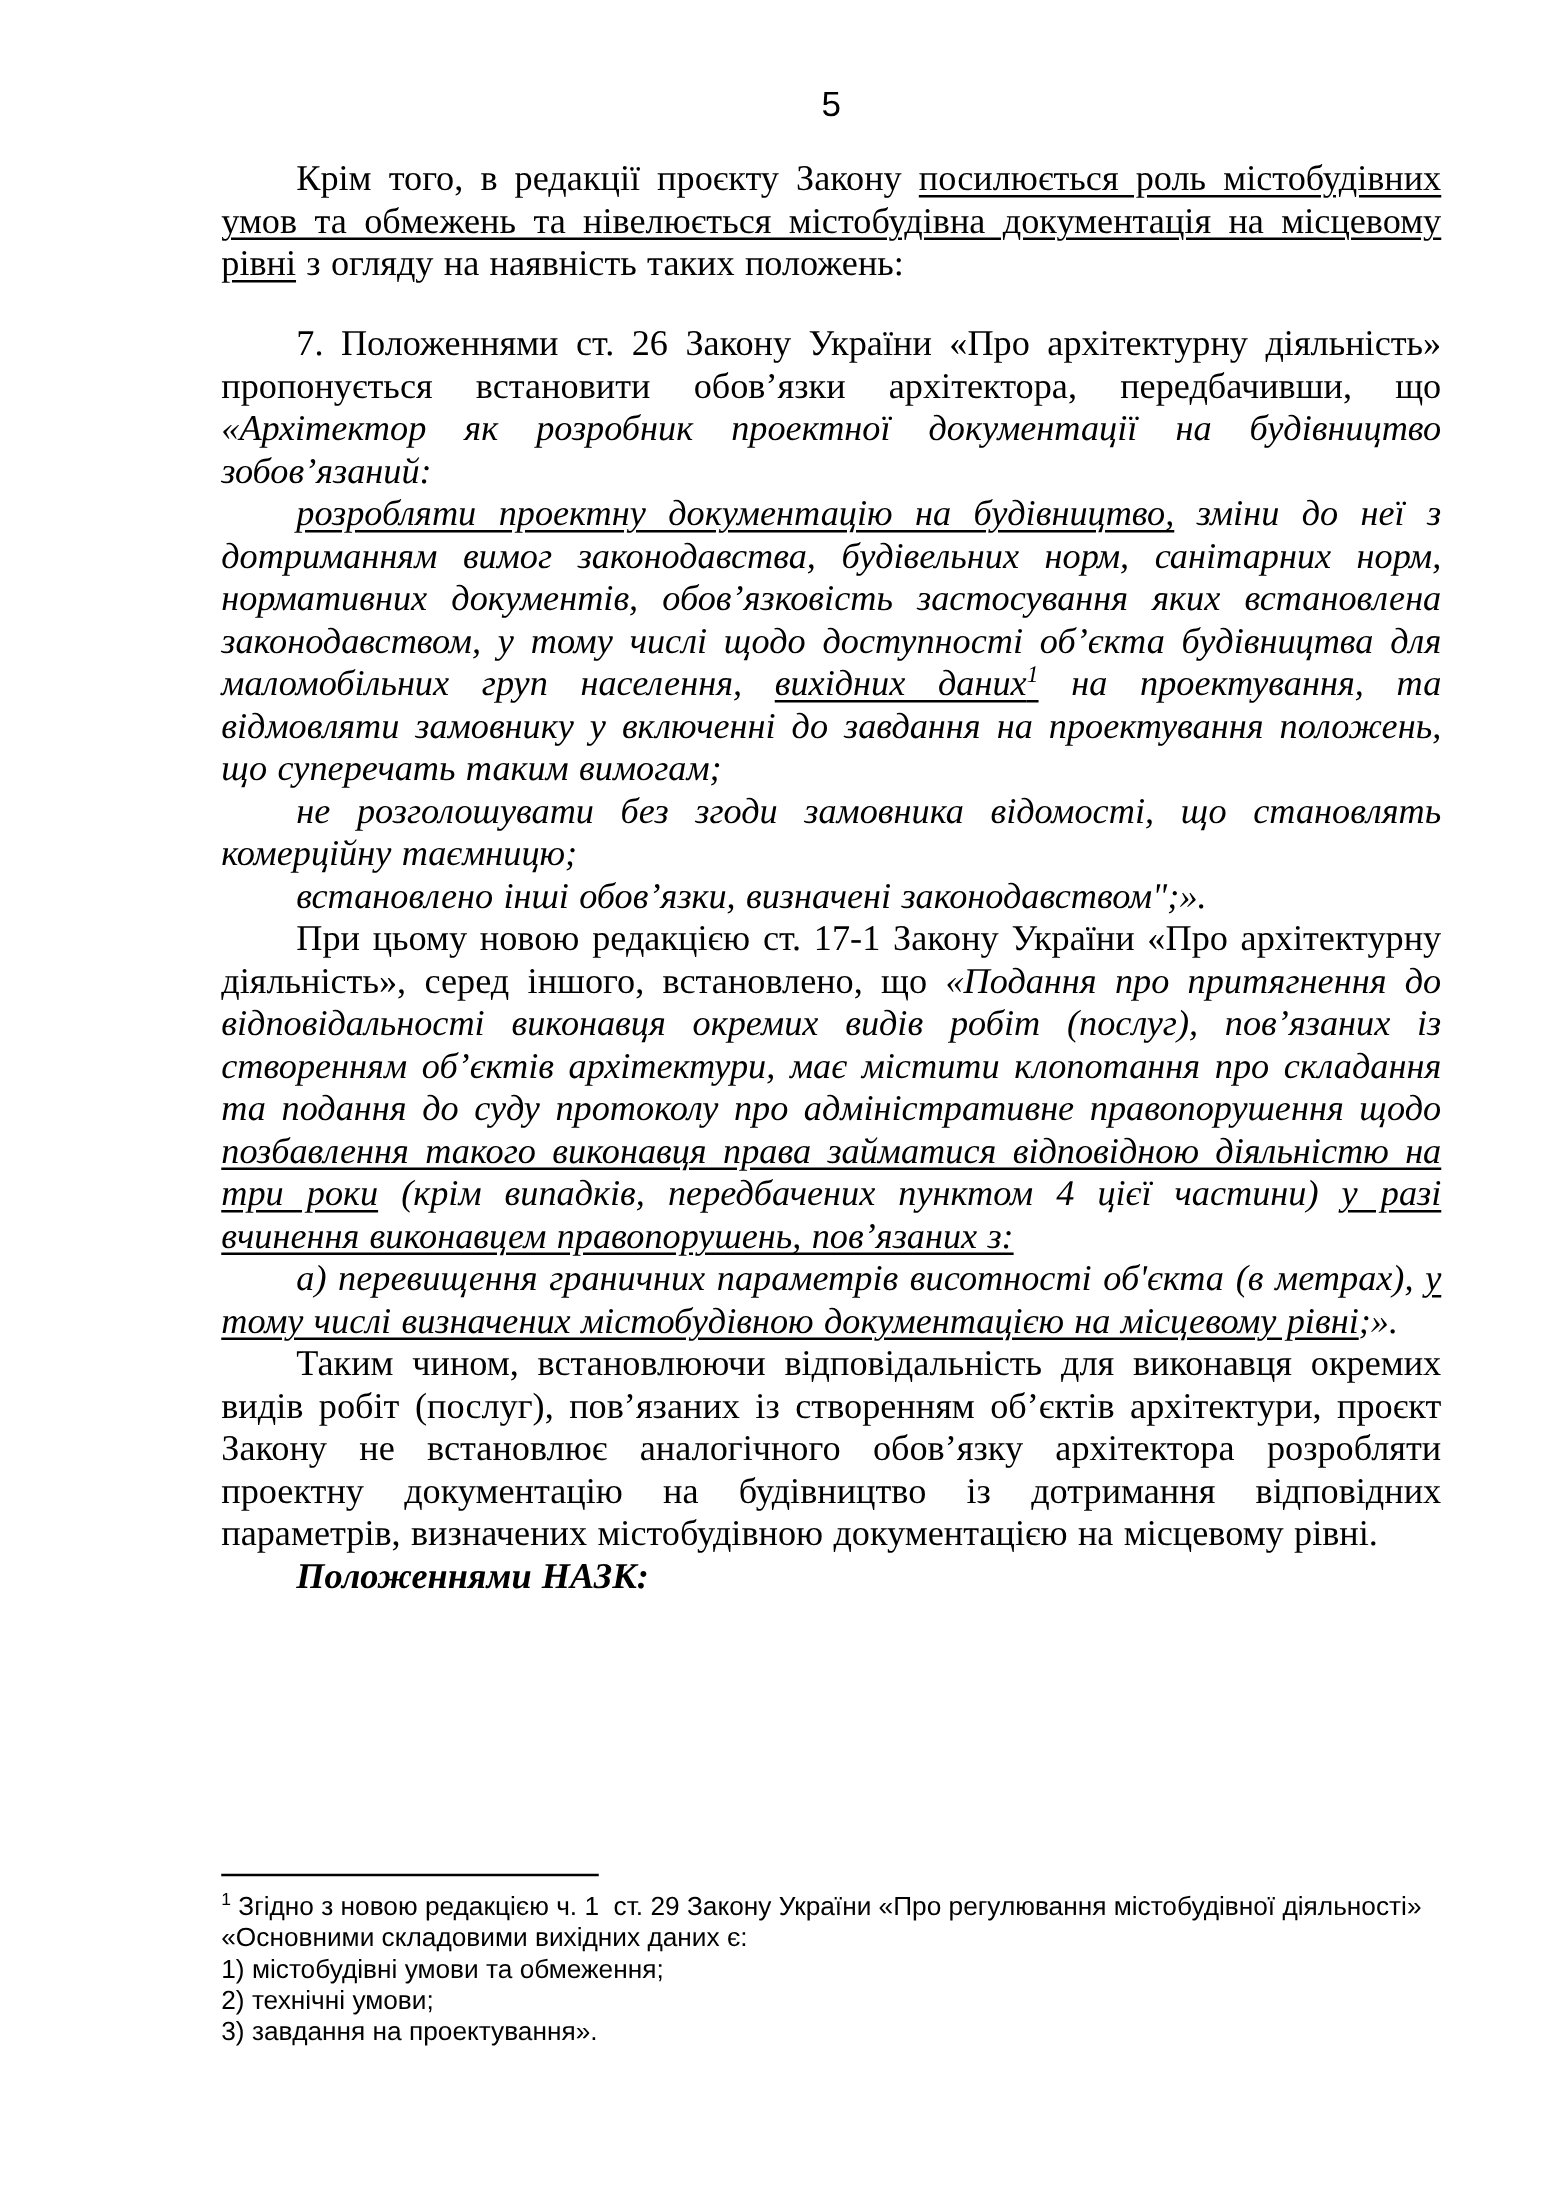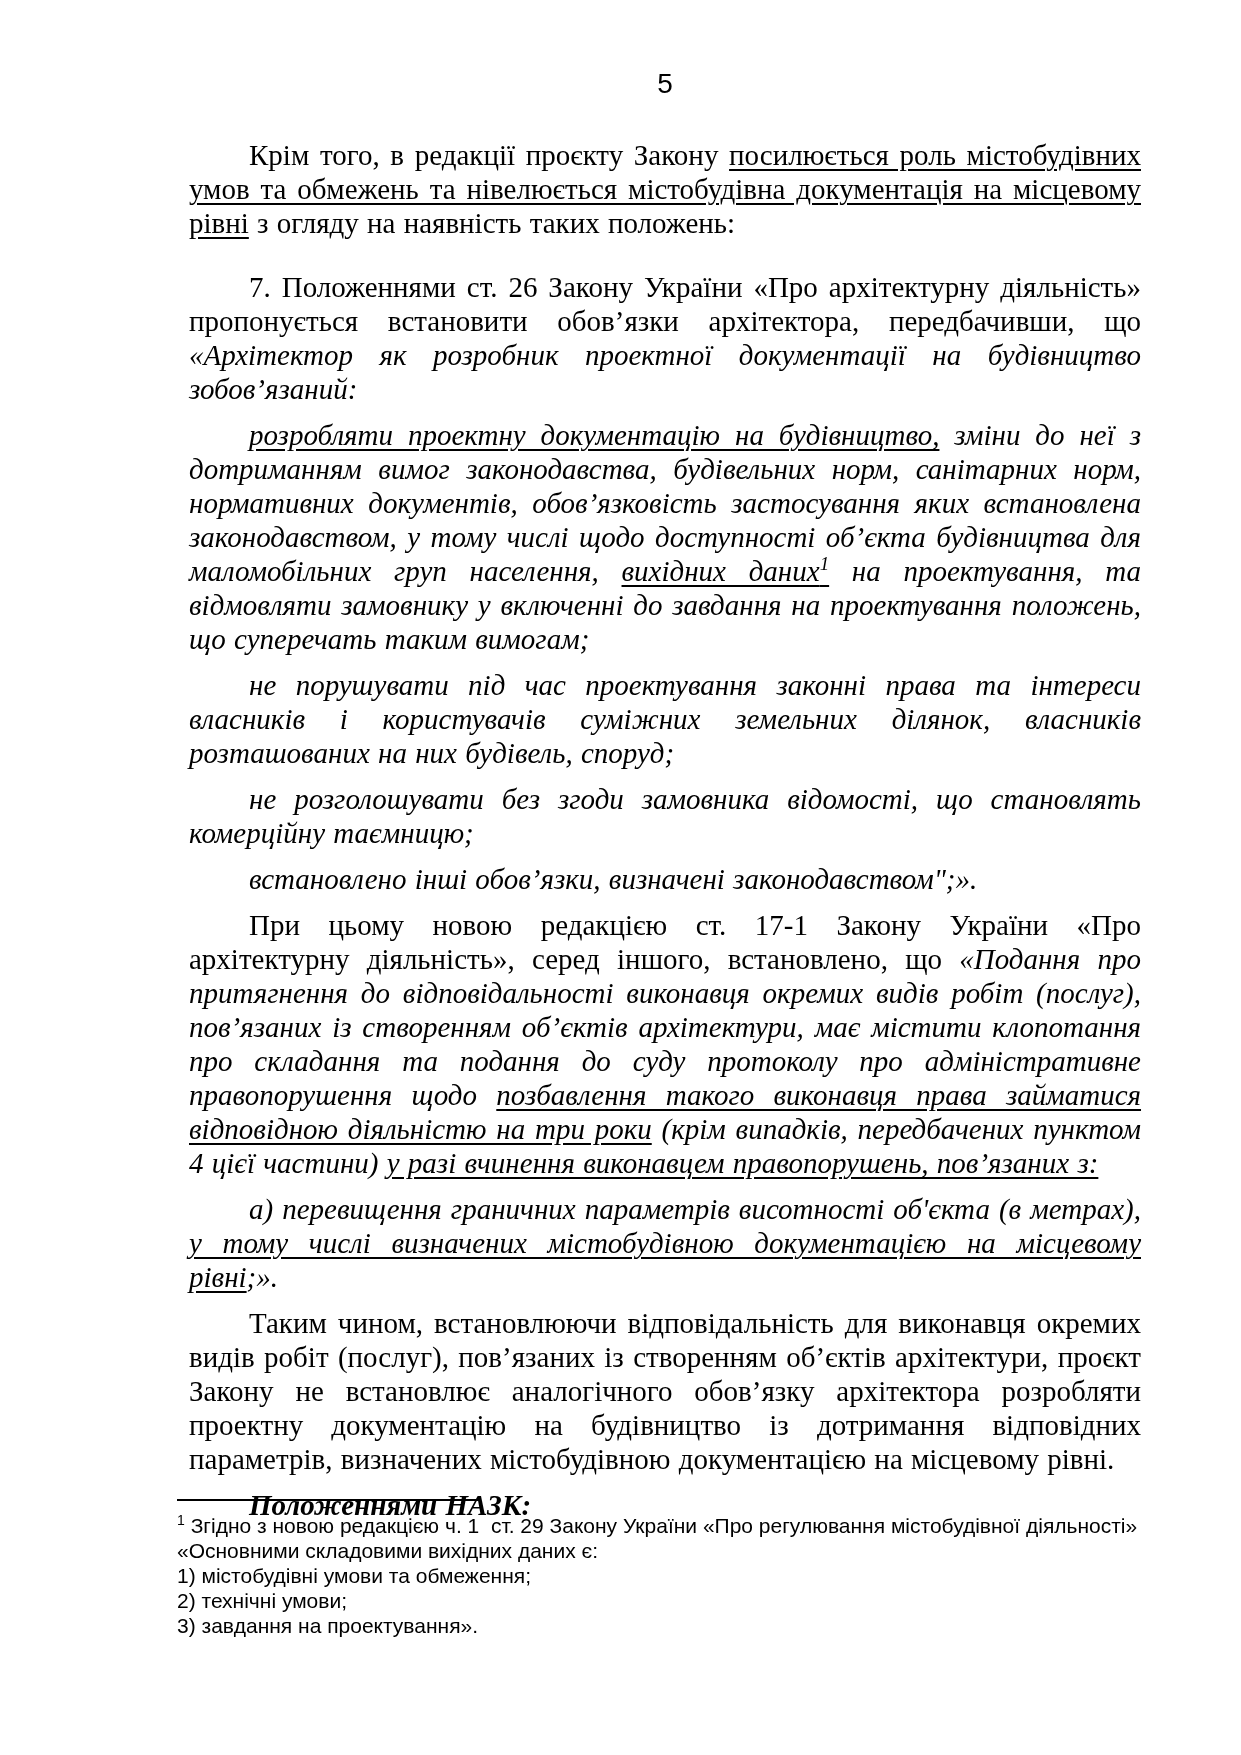--- a/index.html
+++ b/index.html
@@ -25,21 +25,21 @@
     position: absolute;
     left: 177px;
     top: 126px;
     width: 976px;
     font-family: "Liberation Serif", serif;
     font-size: 29px;
     line-height: 34px;
     text-align: justify;
     word-spacing: 1px;
   }
-  .content p { margin: 12px; text-indent: 60px; }
+  .content p { margin: 0; text-indent: 60px; }
   p.gap { margin-top: 30px; }
   .i { font-style: italic; }
   .b { font-weight: bold; }
   .u {
     text-decoration: underline;
     text-decoration-thickness: 2px;
     text-underline-offset: 4px;
   }
   sup.fnref {
     font-size: 19px;
@@ -77,21 +77,20 @@
   <div class="pagenum">5</div>
 
   <div class="content">
 
     <p><span>Крім того, в редакції проєкту Закону </span><span class="u">посилюється роль містобудівних умов та обмежень та нівелюється містобудівна документація на місцевому рівні</span><span> з огляду на наявність таких положень:</span></p>
 
     <p class="gap"><span>7. Положеннями ст. 26 Закону України «Про архітектурну діяльність» пропонується встановити обов’язки архітектора, передбачивши, що </span><span class="i">«Архітектор як розробник проектної документації на будівництво зобов’язаний:</span></p>
 
     <p class="i"><span class="u">розробляти проектну документацію на будівництво,</span><span> зміни до неї з дотриманням вимог законодавства, будівельних норм, санітарних норм, нормативних документів, обов’язковість застосування яких встановлена законодавством, у тому числі щодо доступності об’єкта будівництва для маломобільних груп населення, </span><span class="u"><span>вихідних даних</span><sup class="fnref">1</sup></span><span> на проектування, та відмовляти замовнику у включенні до завдання на проектування положень, що суперечать таким вимогам;</span></p>
 
-    <p class="i">не порушувати під час проектування законні права та інтереси власників і користувачів суміжних земельних ділянок, власників розташованих на них будівель, споруд;</p>
 
     <p class="i">не розголошувати без згоди замовника відомості, що становлять комерційну таємницю;</p>
 
     <p class="i">встановлено інші обов’язки, визначені законодавством";».</p>
 
     <p><span>При цьому новою редакцією ст. 17-1 Закону України «Про архітектурну діяльність», серед іншого, встановлено, що </span><span class="i">«Подання про притягнення до відповідальності виконавця окремих видів робіт (послуг), пов’язаних із створенням об’єктів архітектури, має містити клопотання про складання та подання до суду протоколу про адміністративне правопорушення щодо </span><span class="i u">позбавлення такого виконавця права займатися відповідною діяльністю на три роки</span><span class="i"> (крім випадків, передбачених пунктом 4 цієї частини) </span><span class="i u">у разі вчинення виконавцем правопорушень, пов’язаних з:</span></p>
 
 
     <p class="i"><span>а) перевищення граничних параметрів висотності об'єкта (в метрах), </span><span class="u">у тому числі визначених містобудівною документацією на місцевому рівні</span><span>;».</span></p>
 

